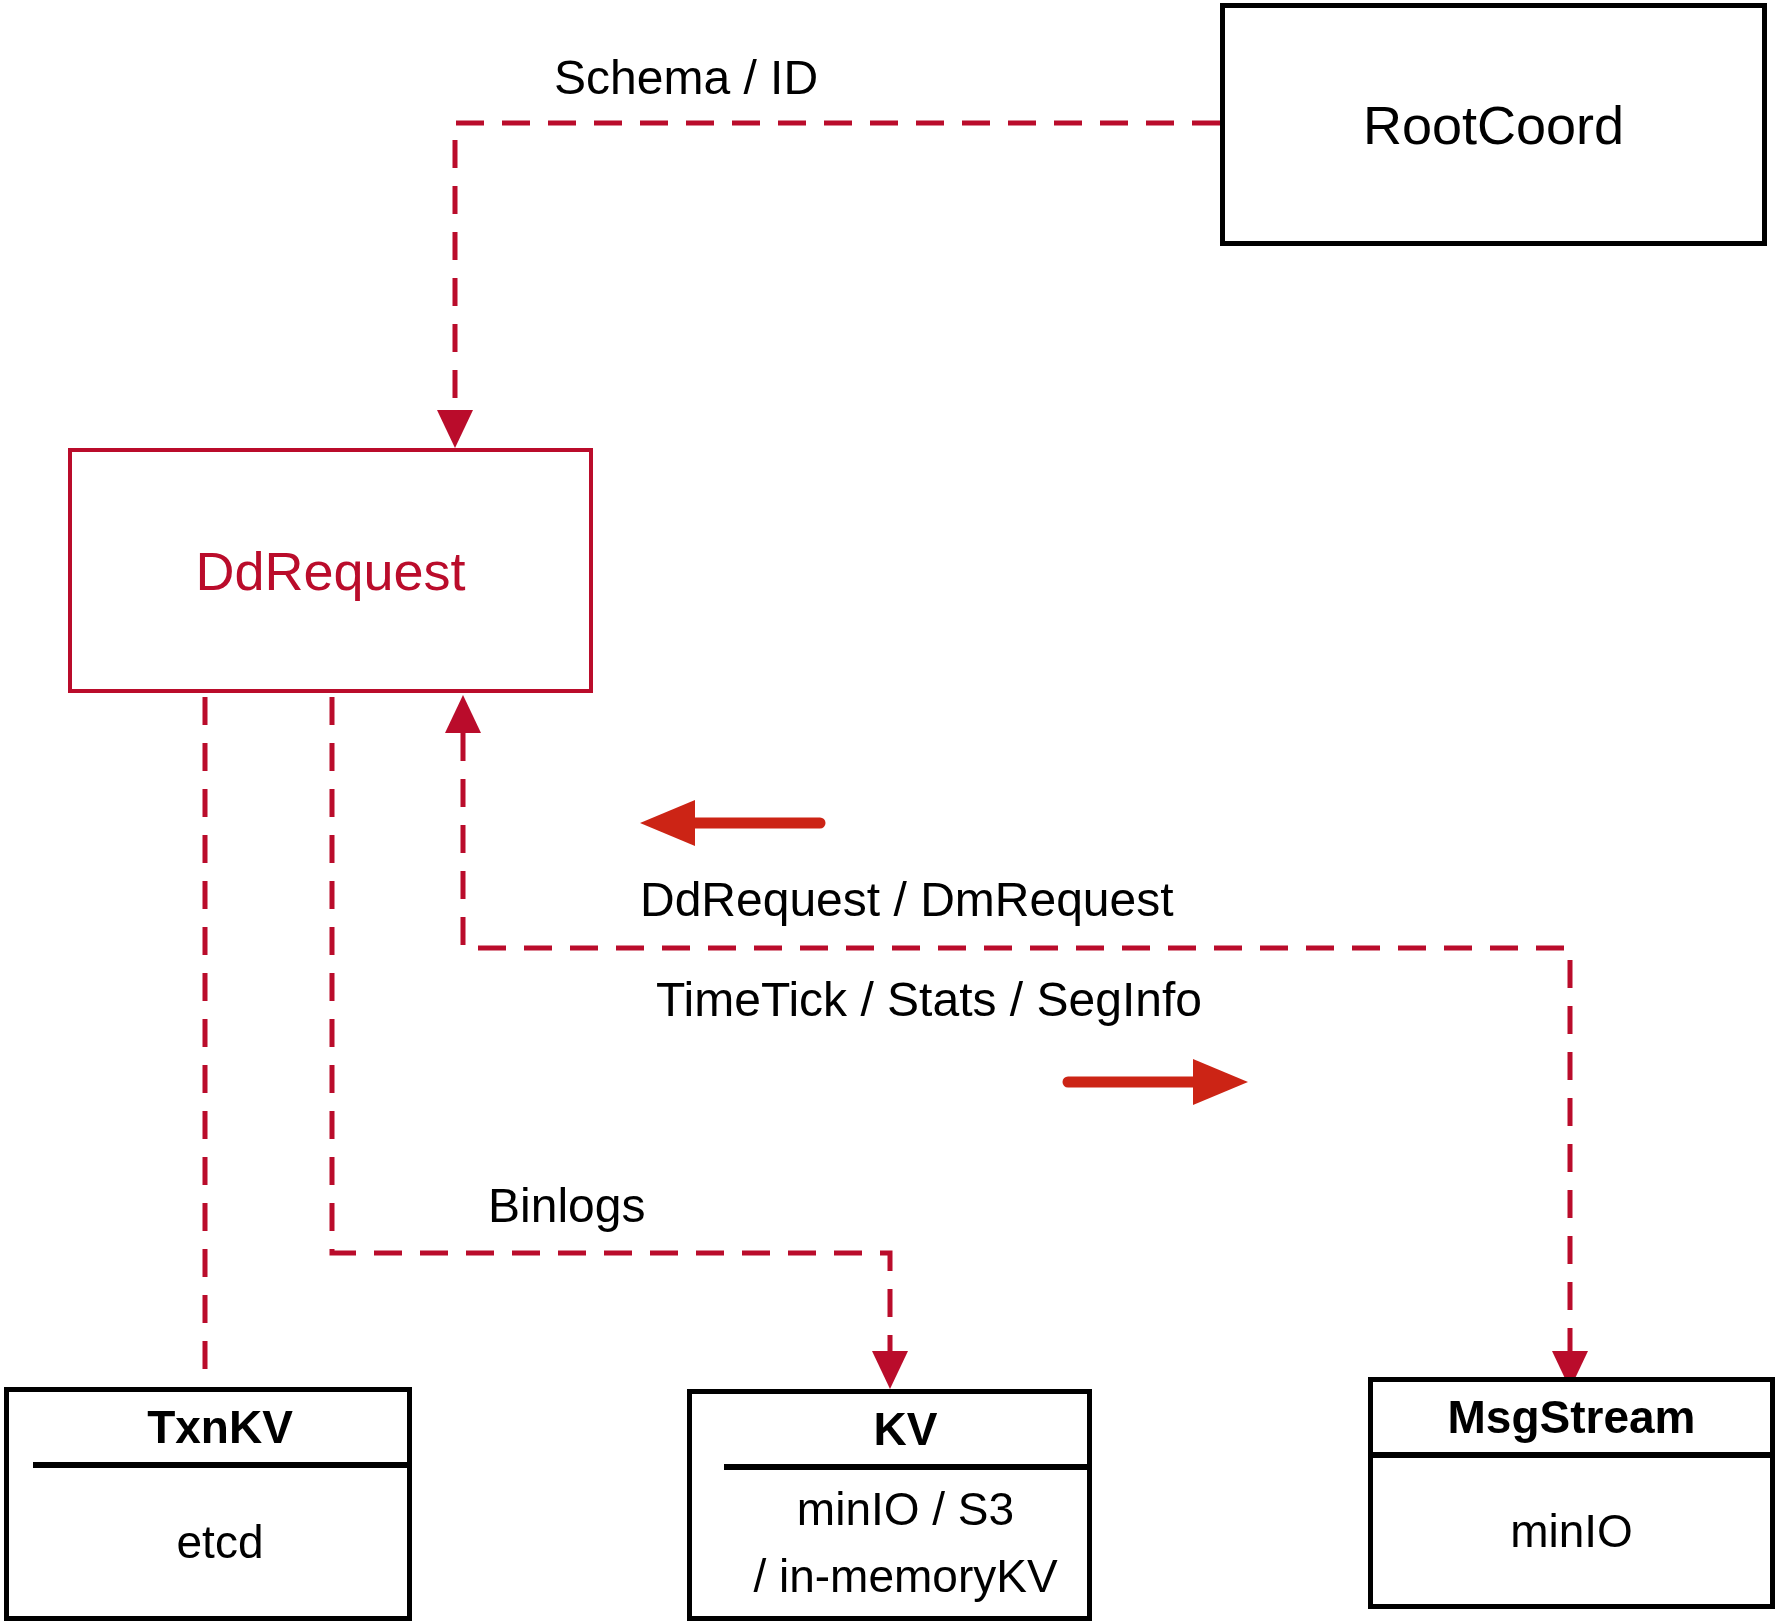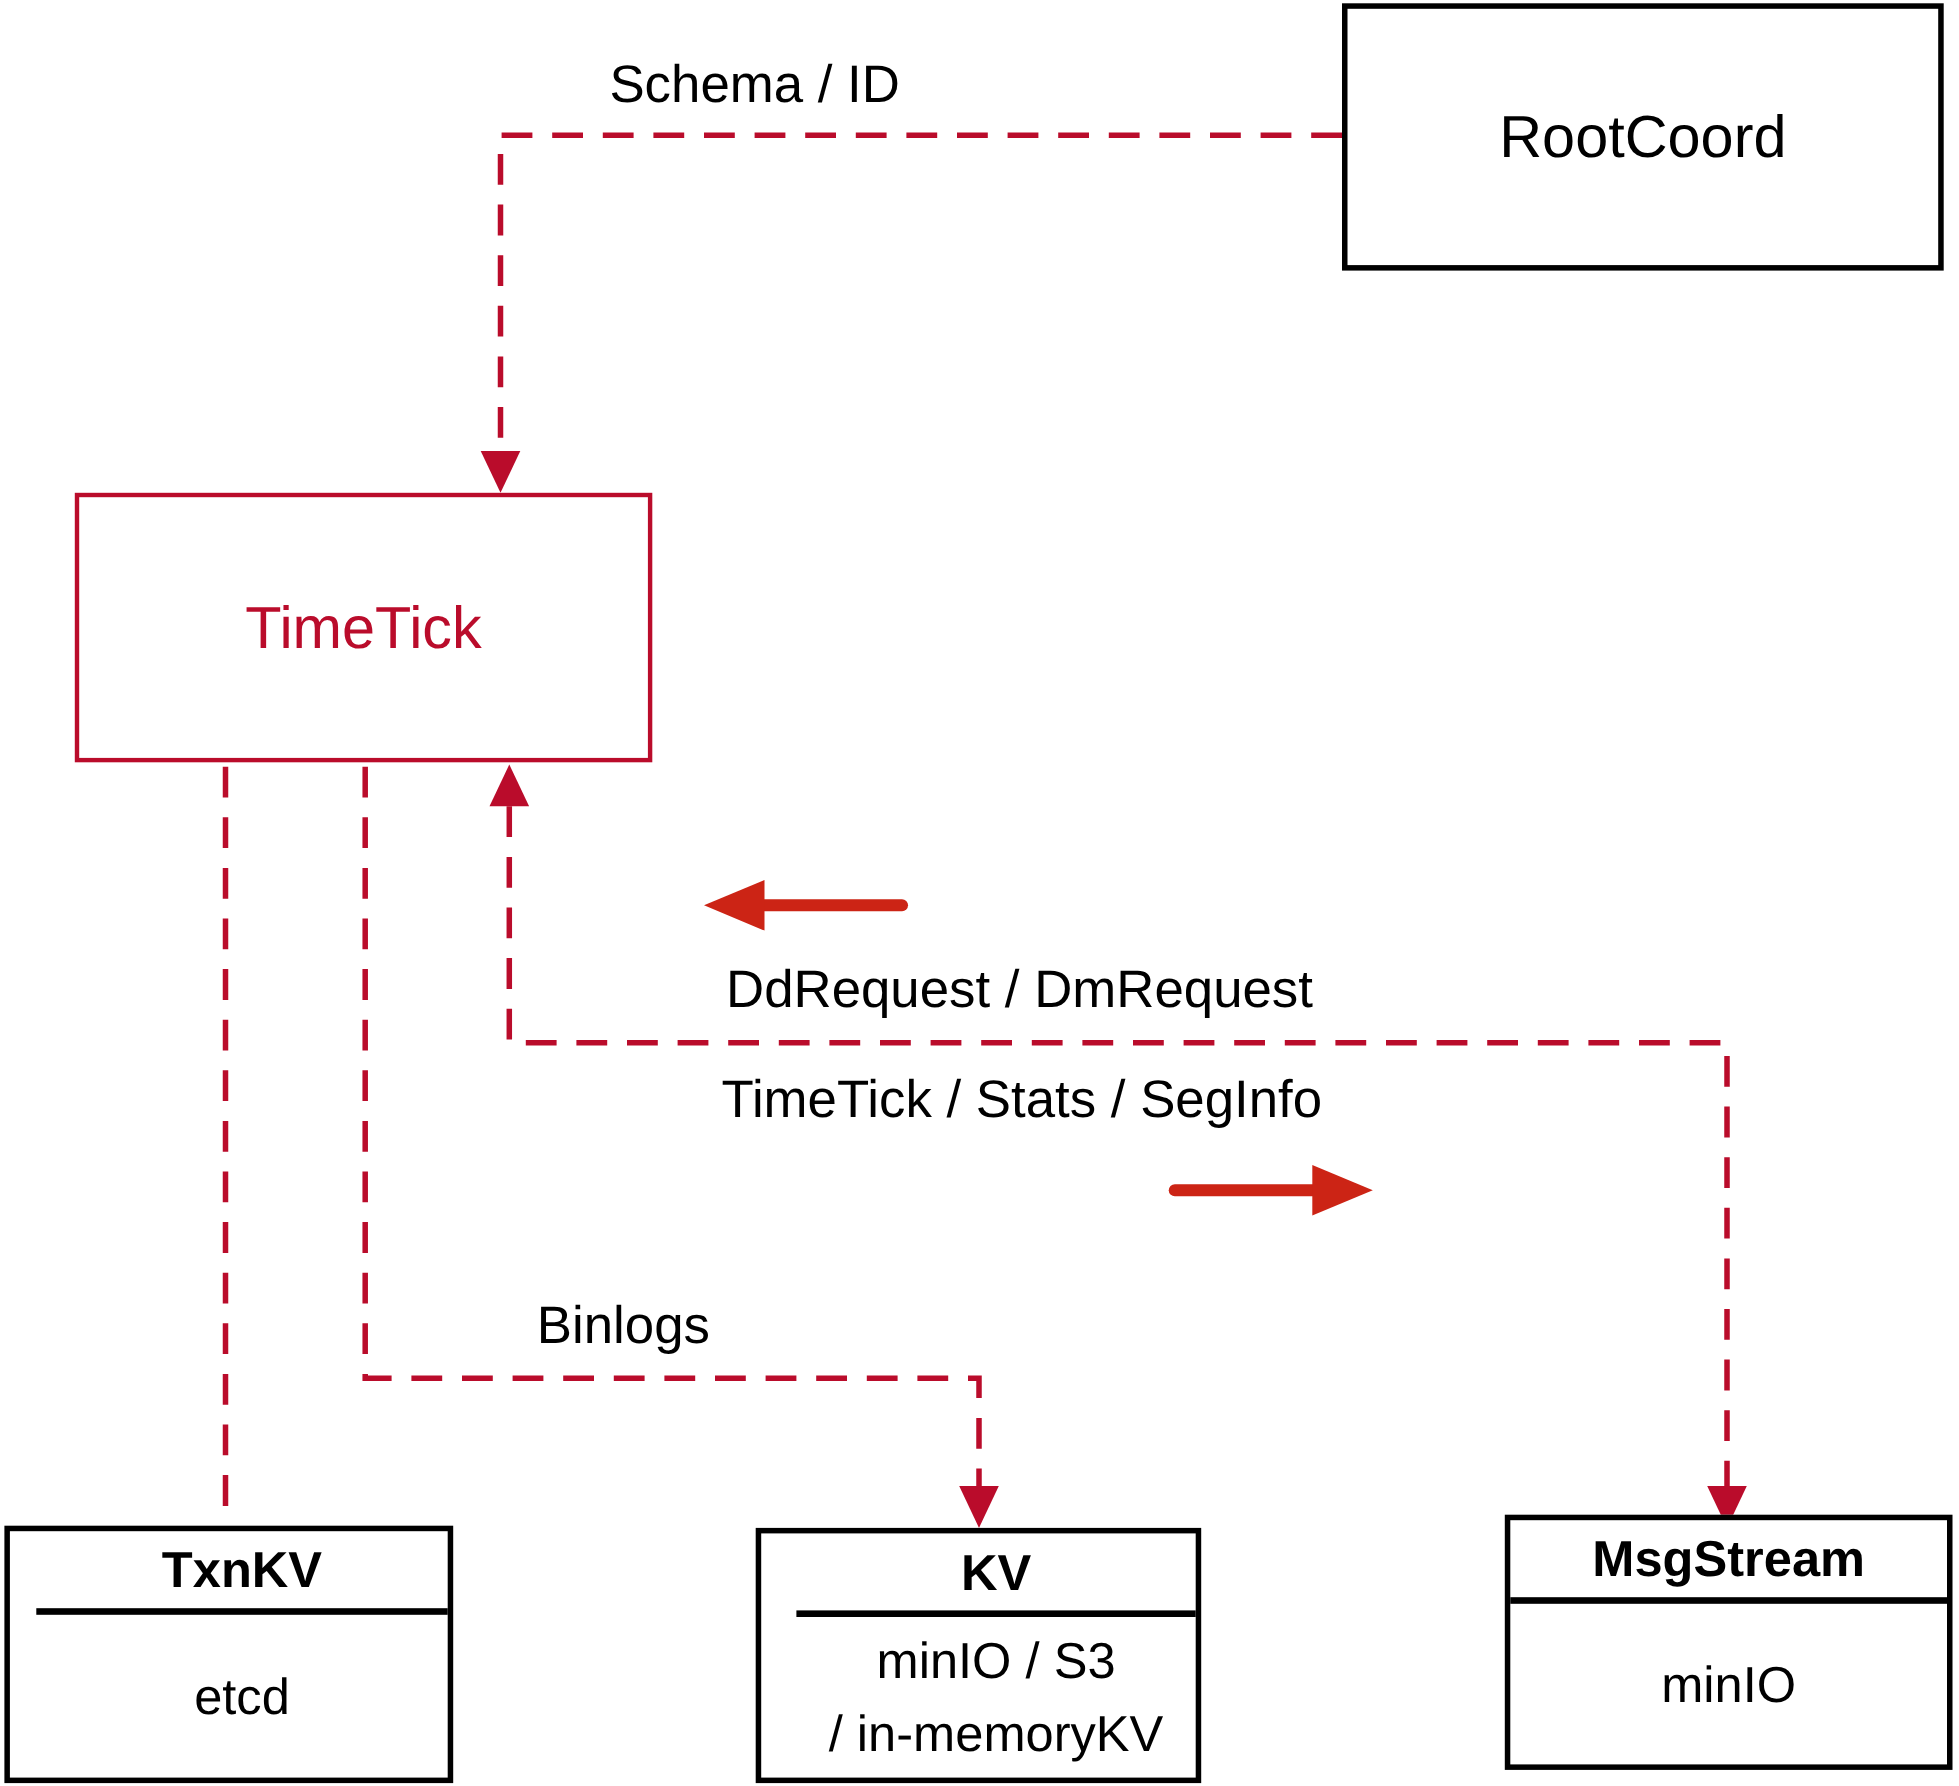--- a/index.html
+++ b/index.html
@@ -79,21 +79,21 @@
   }
 
   
   .edge-label {
     position: absolute;
     font-size: 48px;
     white-space: nowrap;
     color: #000;
   }
   #lbl-schema   { left: 554px; top: 50px;  }
-  #lbl-dd       { left: 660px; top: 872px; }
+  #lbl-dd       { left: 640px; top: 872px; }
   #lbl-timetick { left: 656px; top: 972px; }
   #lbl-binlogs  { left: 488px; top: 1178px; }
 </style>
 </head>
 <body>
 
 <div id="canvas">
 
   <svg id="wires" width="1781" height="1624" viewBox="0 0 1781 1624">
 
@@ -114,21 +114,21 @@
 
     <path class="solid-shaft" d="M 1068 1082 H 1196"></path>
     <polygon class="shead" points="1193,1059 1193,1105 1248,1082"></polygon>
   </svg>
 
   <div class="box plain" id="rootcoord">
     <span>RootCoord</span>
   </div>
 
   <div class="box accent" id="datacoord">
-    <span>TimeTick</span>
+    <span>DdRequest</span>
   </div>
 
   <div class="tbox" id="txnkv">
     <div class="thead">TxnKV</div>
     <div class="tbody">etcd</div>
   </div>
 
   <div class="tbox" id="kv">
     <div class="thead">KV</div>
     <div class="tbody">

